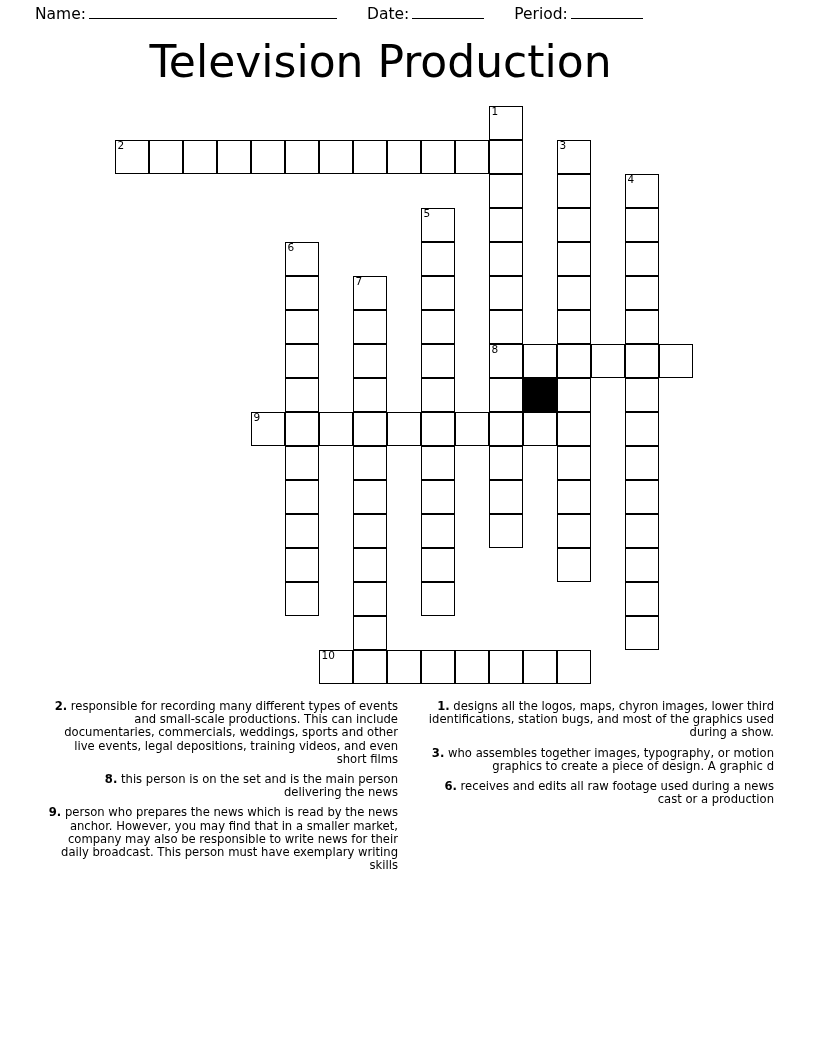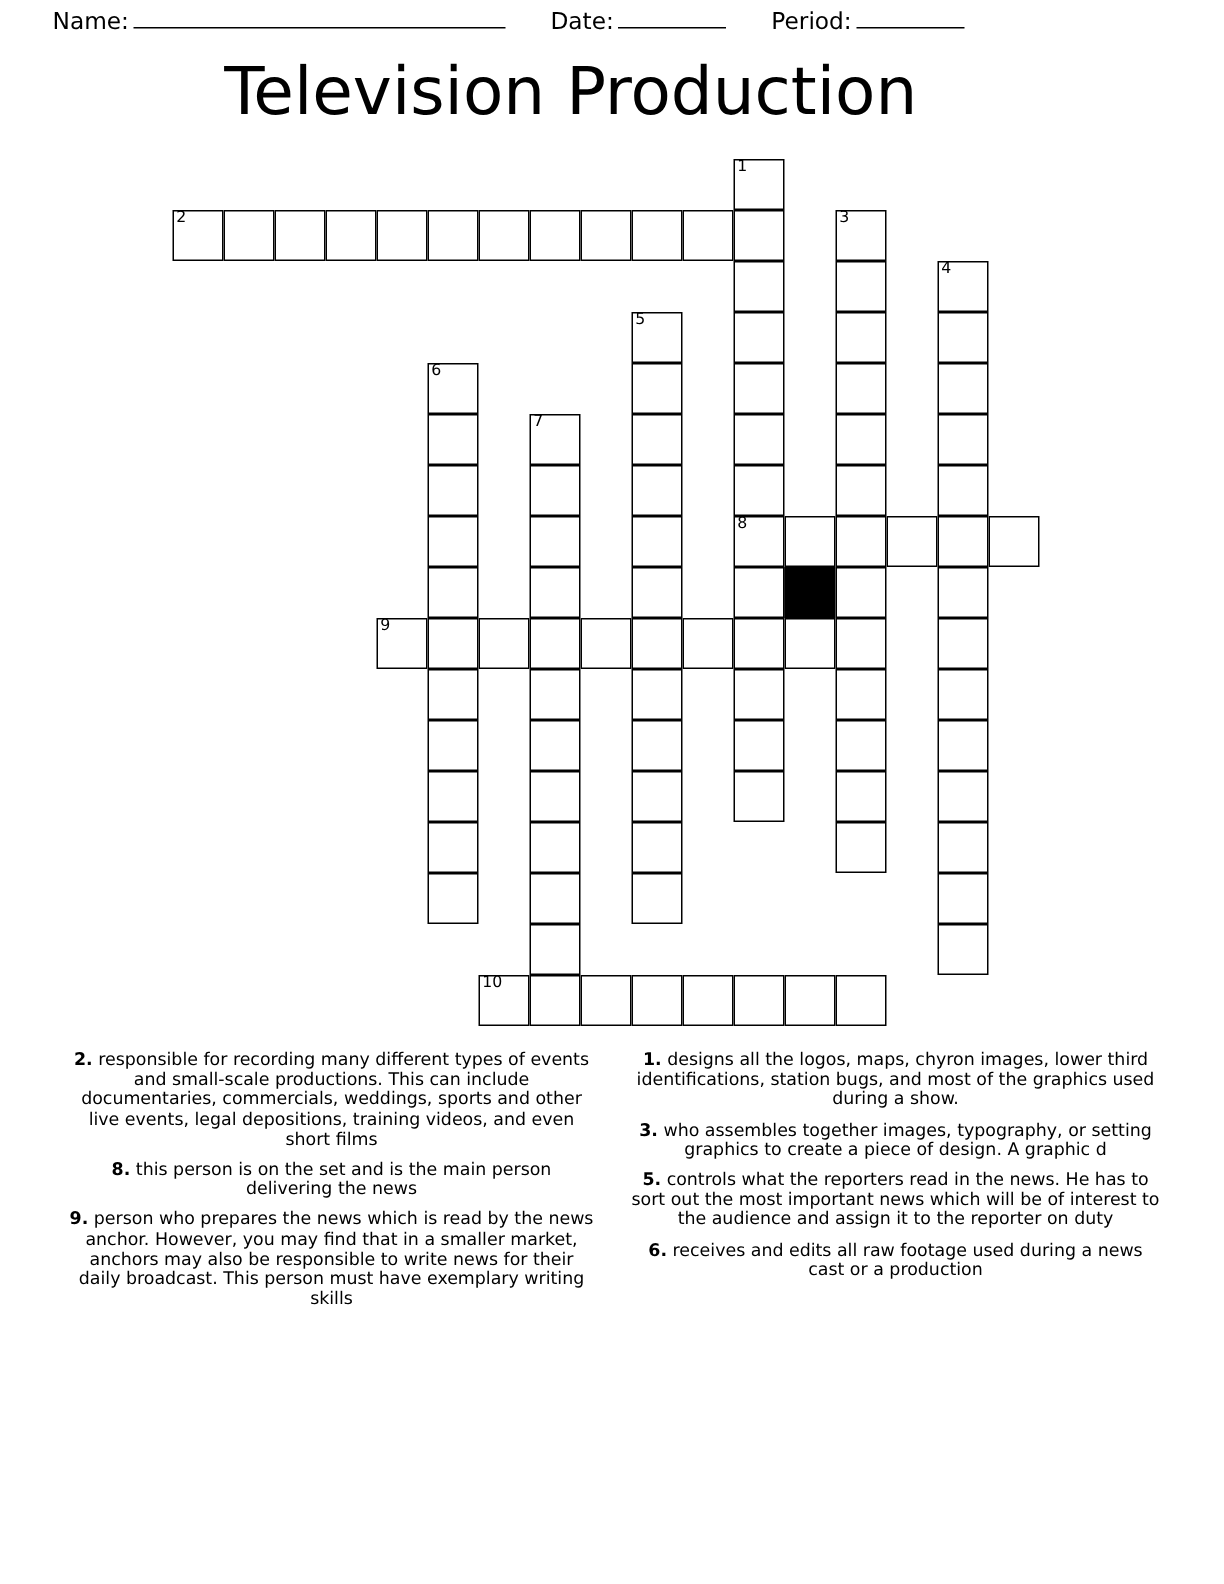--- a/index.html
+++ b/index.html
@@ -98,21 +98,21 @@
     font-size: 11.6px;
     font-weight: bold;
     text-decoration: underline;
     margin-bottom: 3px;
     display: block;
   }
   .clue {
     font-size: 11.6px;
     line-height: 13.2px;
     margin-bottom: 7px;
-    text-align: center;
+    text-align: right;
   }
   .clue-n { font-weight: bold; }
   .clue-t { font-weight: normal; }
 </style>
 </head>
 <body>
 
 <div class="header-row">
   <span class="spacer-name"></span>
   <span class="hdr-field">
@@ -255,21 +255,20 @@
     <div class="cw-cell" style="left: 455px; top: 650px;"></div>
     <div class="cw-cell" style="left: 489px; top: 650px;"></div>
     <div class="cw-cell" style="left: 523px; top: 650px;"></div>
     <div class="cw-cell" style="left: 557px; top: 650px;"></div>
   </div>
 
 <div id="clues">
   <div class="clue-col" id="across-col">
   <div class="clue"><span class="clue-n">2.</span><span class="clue-t"> responsible for recording many different types of events and small-scale productions. This can include documentaries, commercials, weddings, sports and other live events, legal depositions, training videos, and even short films</span></div>
       <div class="clue"><span class="clue-n">8.</span><span class="clue-t"> this person is on the set and is the main person delivering the news</span></div>
-      <div class="clue"><span class="clue-n">9.</span><span class="clue-t"> person who prepares the news which is read by the news anchor. However, you may find that in a smaller market, anchors may also be responsible to write news for their daily broadcast. This person must have exemplary writing skills</span></div>
+      <div class="clue"><span class="clue-n">9.</span><span class="clue-t"> person who prepares the news which is read by the news anchor. However, you may find that in a smaller market, company may also be responsible to write news for their daily broadcast. This person must have exemplary writing skills</span></div>
     </div>
   <div class="clue-col" id="down-col">
   <div class="clue"><span class="clue-n">1.</span><span class="clue-t"> designs all the logos, maps, chyron images, lower third identifications, station bugs, and most of the graphics used during a show.</span></div>
-      <div class="clue"><span class="clue-n">3.</span><span class="clue-t"> who assembles together images, typography, or setting graphics to create a piece of design. A graphic d</span></div>
-      <div class="clue"><span class="clue-n">5.</span><span class="clue-t"> controls what the reporters read in the news. He has to sort out the most important news which will be of interest to the audience and assign it to the reporter on duty</span></div>
+      <div class="clue"><span class="clue-n">3.</span><span class="clue-t"> who assembles together images, typography, or motion graphics to create a piece of design. A graphic d</span></div>
       <div class="clue"><span class="clue-n">6.</span><span class="clue-t"> receives and edits all raw footage used during a news cast or a production</span></div>
     </div>
 </div>
 
 </body></html>

